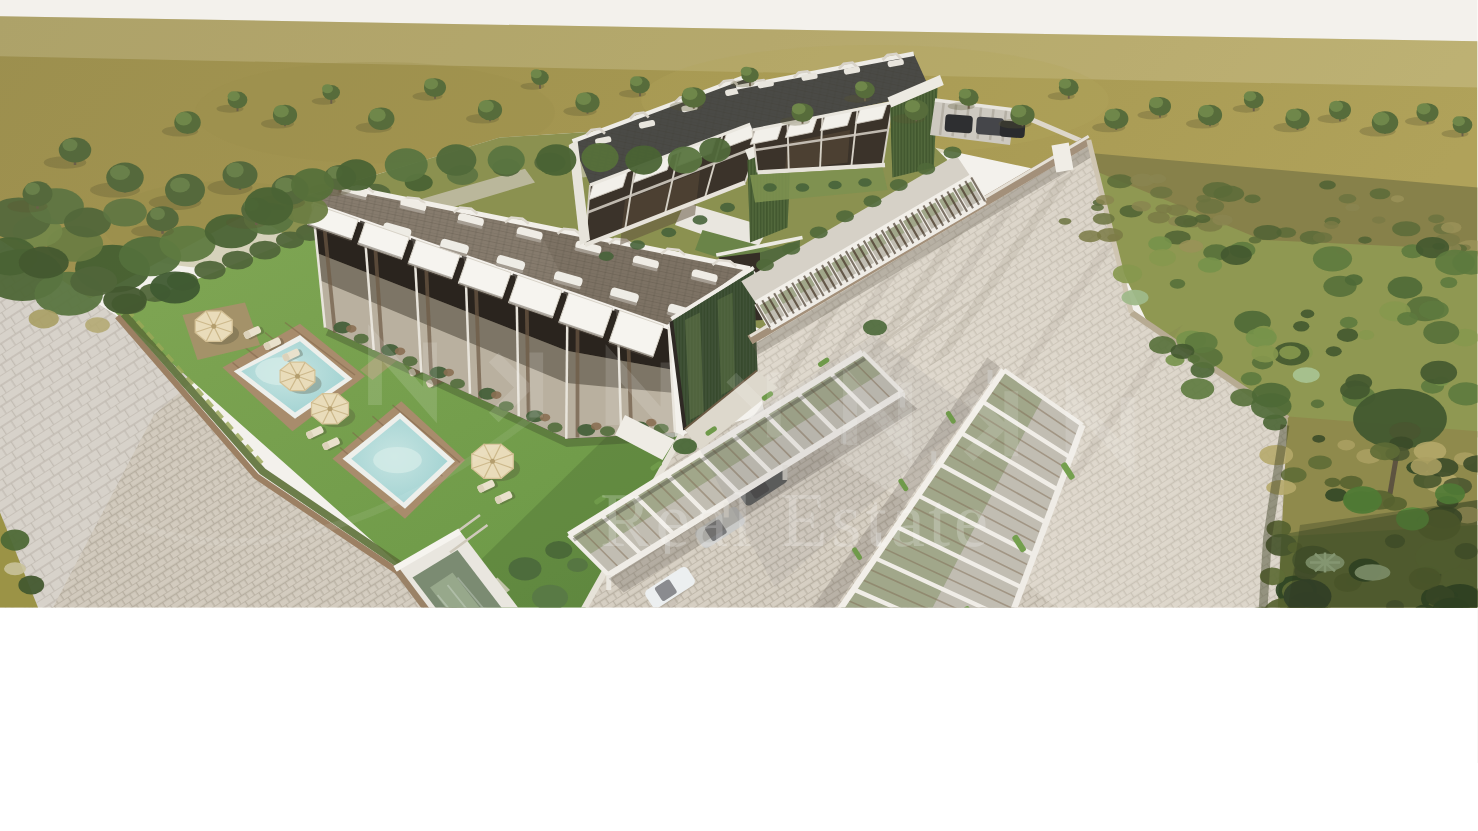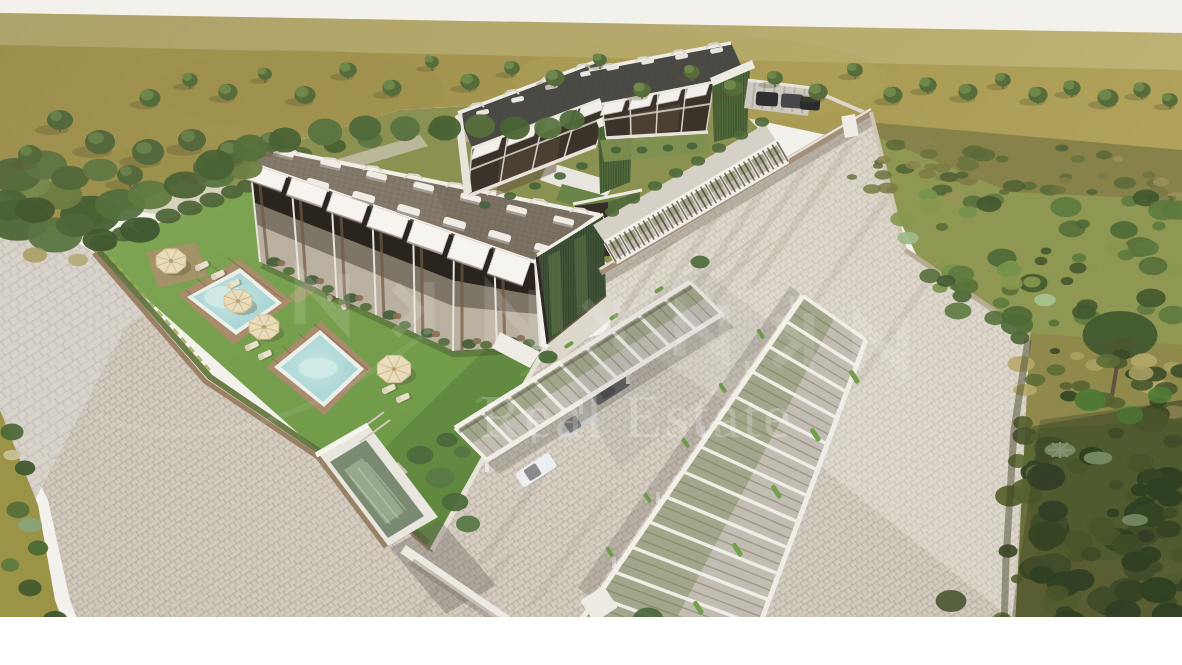--- a/index.html
+++ b/index.html
@@ -1,16 +1,16 @@
 <!DOCTYPE html>
 <html><head>
 <meta charset="utf-8">
 <style>
 html,body{margin:0;padding:0;background:#fff;font-family:"Liberation Sans",sans-serif;}
-#scene{width:1182px;height:617px;overflow:hidden;}
+#scene{width:1182px;height:486px;overflow:hidden;}
 </style>
 </head>
 <body>
 
 <div id="scene">
 <svg width="1182" height="665" viewBox="0 0 1182 665">
 <defs>
 <linearGradient id="gfield" x1="0" y1="0" x2="1" y2="0.25">
  <stop offset="0" stop-color="#9c8f4e"></stop>
           <stop offset="0.5" stop-color="#a59751"></stop>

